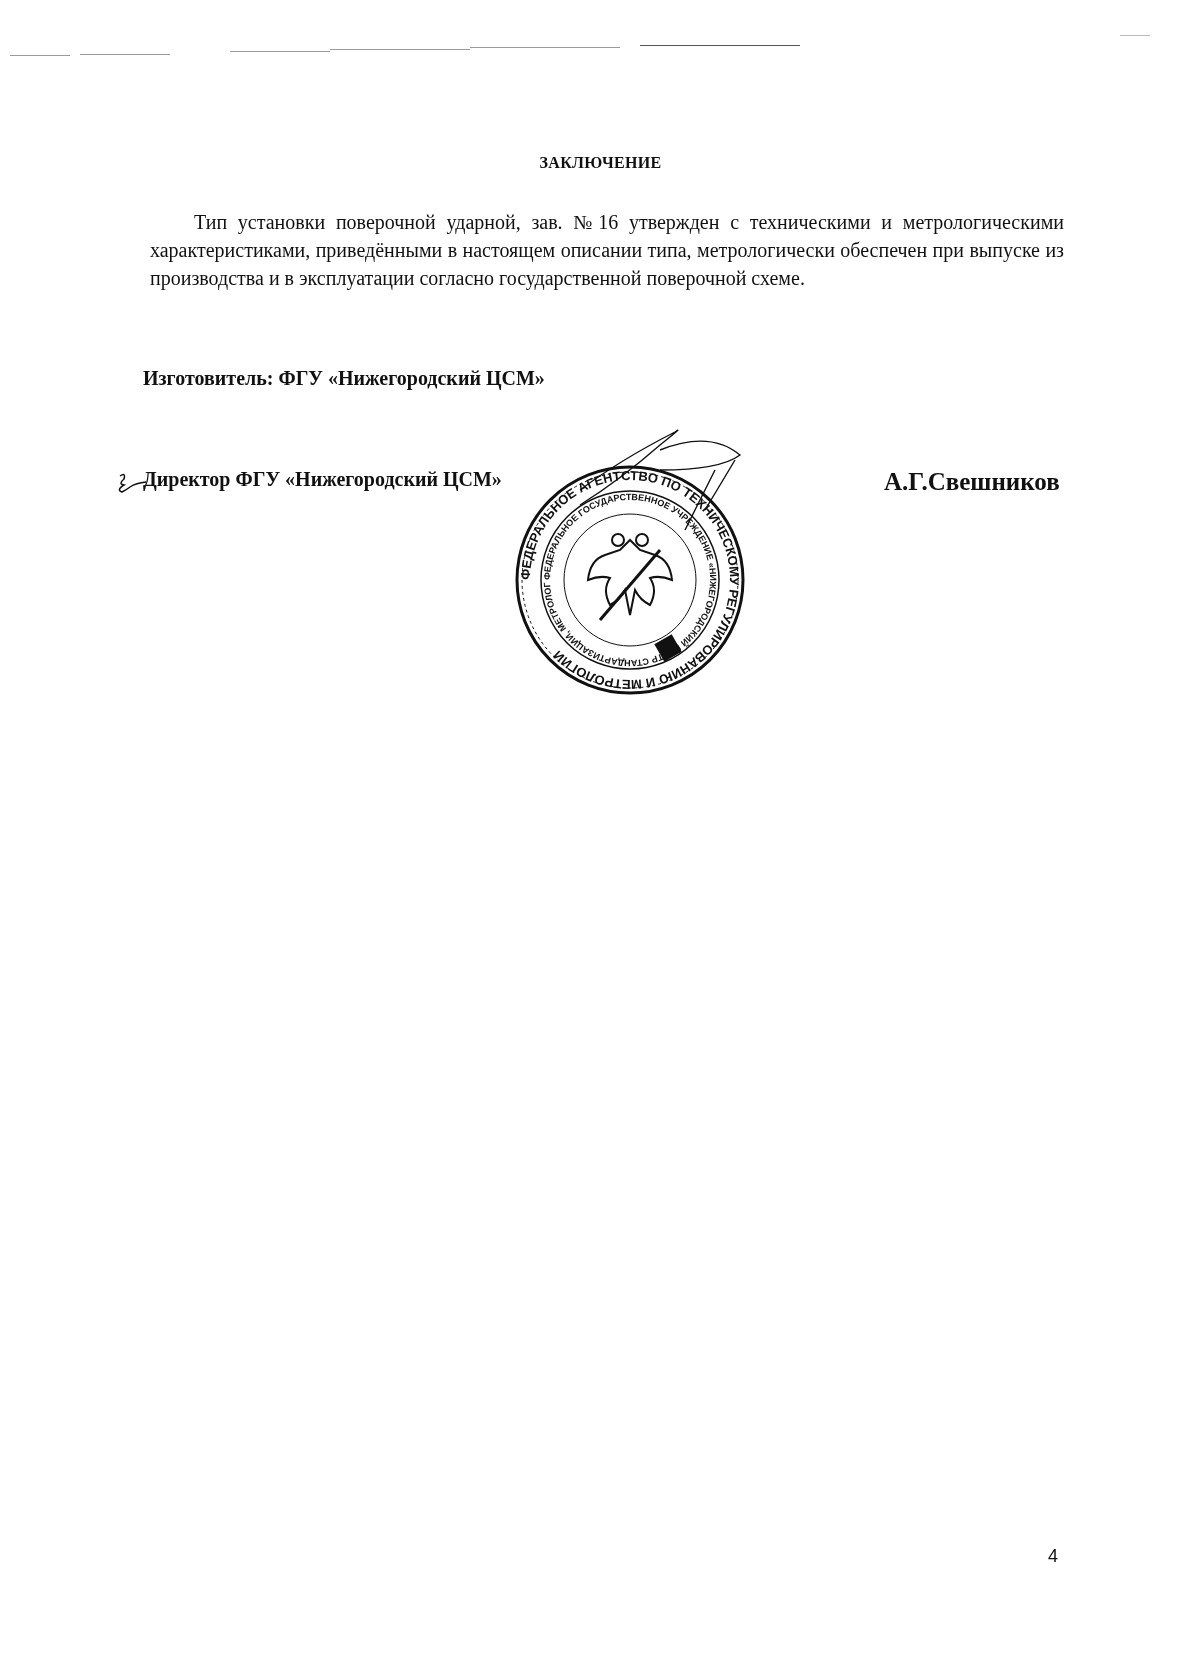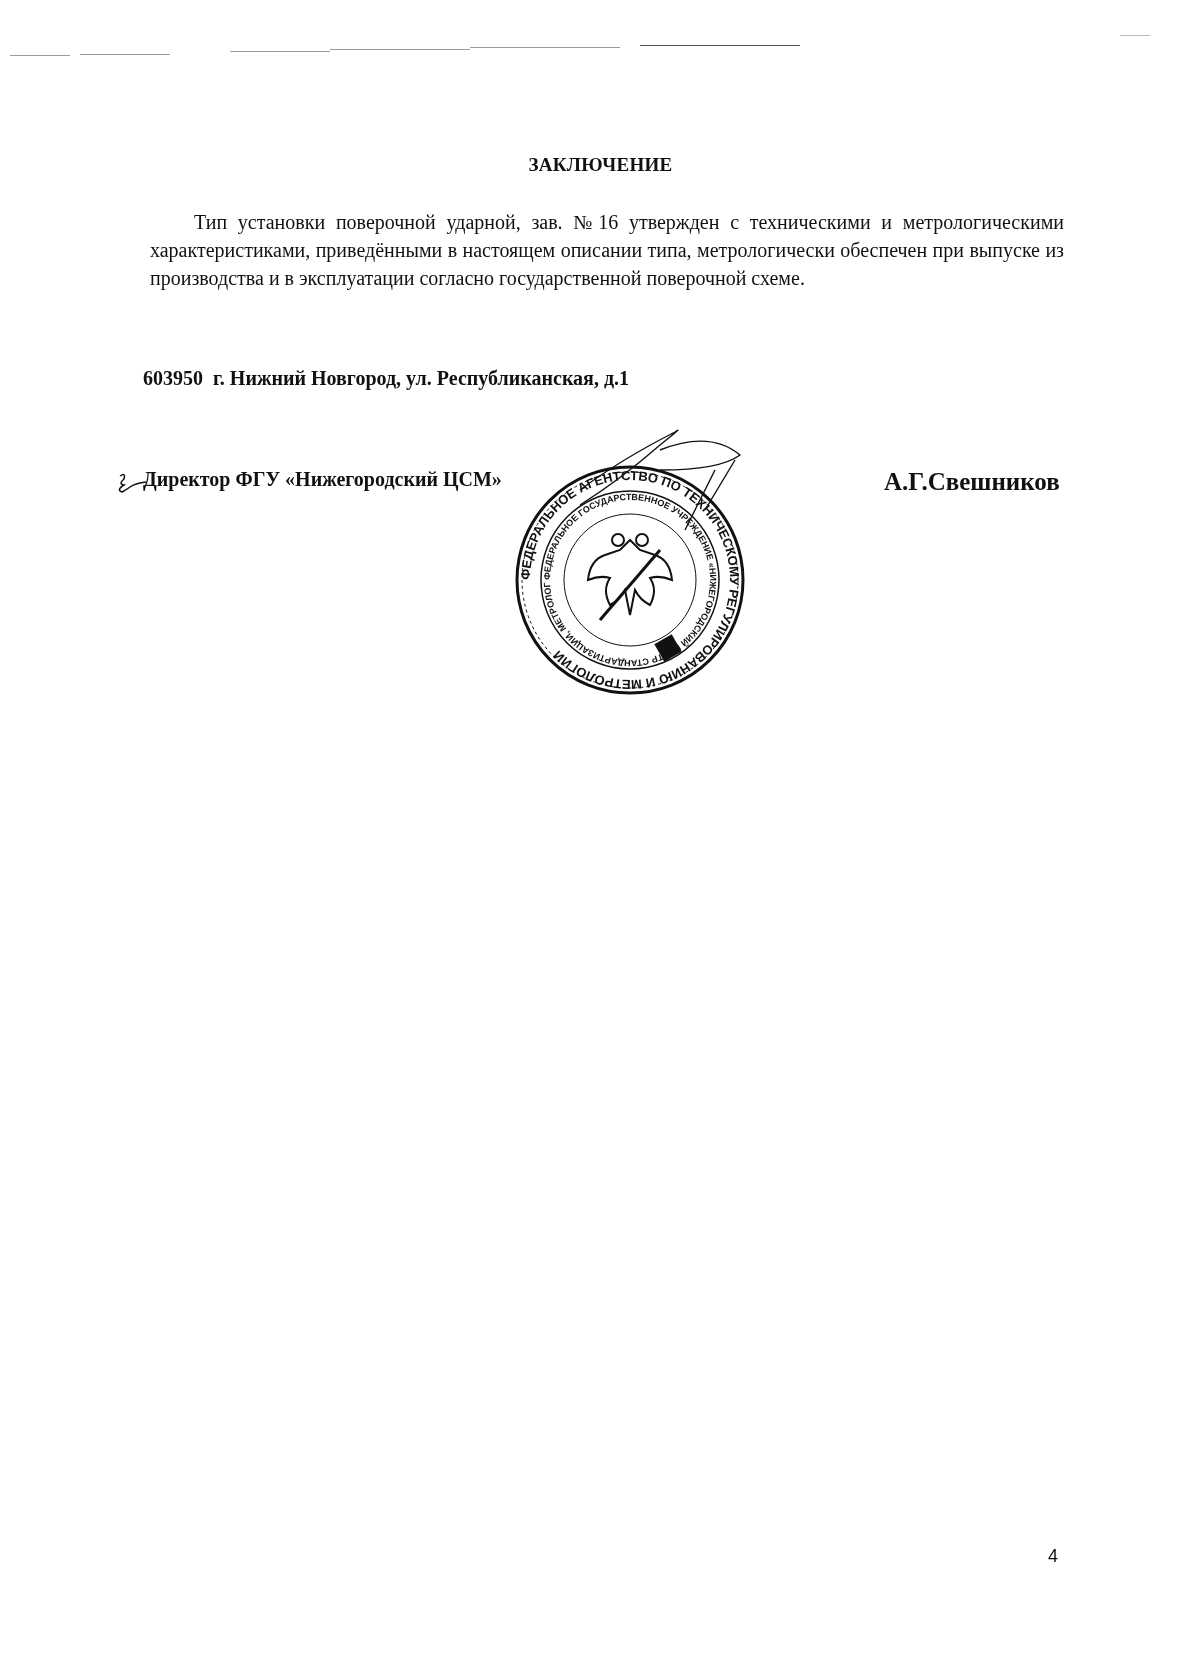--- a/index.html
+++ b/index.html
@@ -1,20 +1,20 @@
 <!DOCTYPE html>
 <html><head>
 <meta charset="utf-8">
 <style>
   html, body { margin: 0; padding: 0; background: #ffffff; }
   body { width: 1201px; height: 1673px; position: relative; overflow: hidden;
          font-family: "Liberation Serif", "DejaVu Serif", serif; color: #111; }
   .scan-line { position: absolute; height: 1px; background: #9a9a9a; }
   .title { position: absolute; left: 0; width: 1201px; top: 154px; text-align: center;
-           font-weight: bold; font-size: 19px; letter-spacing: 0.3px; }
+           font-weight: bold; font-size: 16px; letter-spacing: 0.3px; }
   .body-text { position: absolute; left: 142px; width: 914px; top: 200px;
                font-size: 20px; line-height: 28px; text-align: justify; text-indent: 44px;
                margin: 8px; }
   .mfr { position: absolute; left: 143px; top: 364px; font-weight: bold; font-size: 20px; line-height: 28px; }
   .mfr div { white-space: pre; }
   .director { position: absolute; left: 143px; top: 468px; font-weight: bold; font-size: 20px; }
   .director-name { position: absolute; left: 884px; top: 468px; font-weight: bold; font-size: 25px; }
   .sig-left { position: absolute; left: 112px; top: 470px; }
   .stamp { position: absolute; left: 510px; top: 410px; }
   .page-num { position: absolute; left: 1048px; top: 1546px; font-family: "Liberation Sans", sans-serif; font-size: 18px; }
@@ -30,21 +30,21 @@
   <div class="scan-line" style="left:470px;top:47px;width:150px;"></div>
   <div class="scan-line" style="left:640px;top:45px;width:160px;background:#555;"></div>
   <div class="scan-line" style="left:1120px;top:35px;width:30px;background:#bbb;"></div>
 </div>
 
 <div class="title">ЗАКЛЮЧЕНИЕ</div>
 
 <p class="body-text">Тип установки поверочной ударной, зав. №16 утвержден с техническими и метрологическими характеристиками, приведёнными в настоящем описании типа, метрологически обеспечен при выпуске из производства и в эксплуатации согласно государственной поверочной схеме.</p>
 
 <div class="mfr">
-  <div>603950  г. Нижний Новгород, ул. Республиканская, д.1</div>
+  <div>Изготовитель: ФГУ «Нижегородский ЦСМ»</div>
 </div>
 
 <svg class="sig-left" width="36" height="30" viewBox="0 0 36 30">
   <path d="M8 6 Q14 2 12 9 Q6 14 12 15 Q4 20 10 22 Q14 20 18 17 Q24 13 34 12" fill="none" stroke="#111" stroke-width="1.5"></path>
 </svg>
 
 <div class="director">Директор ФГУ «Нижегородский ЦСМ»</div>
 
 <div class="director-name">А.Г.Свешников</div>
 

